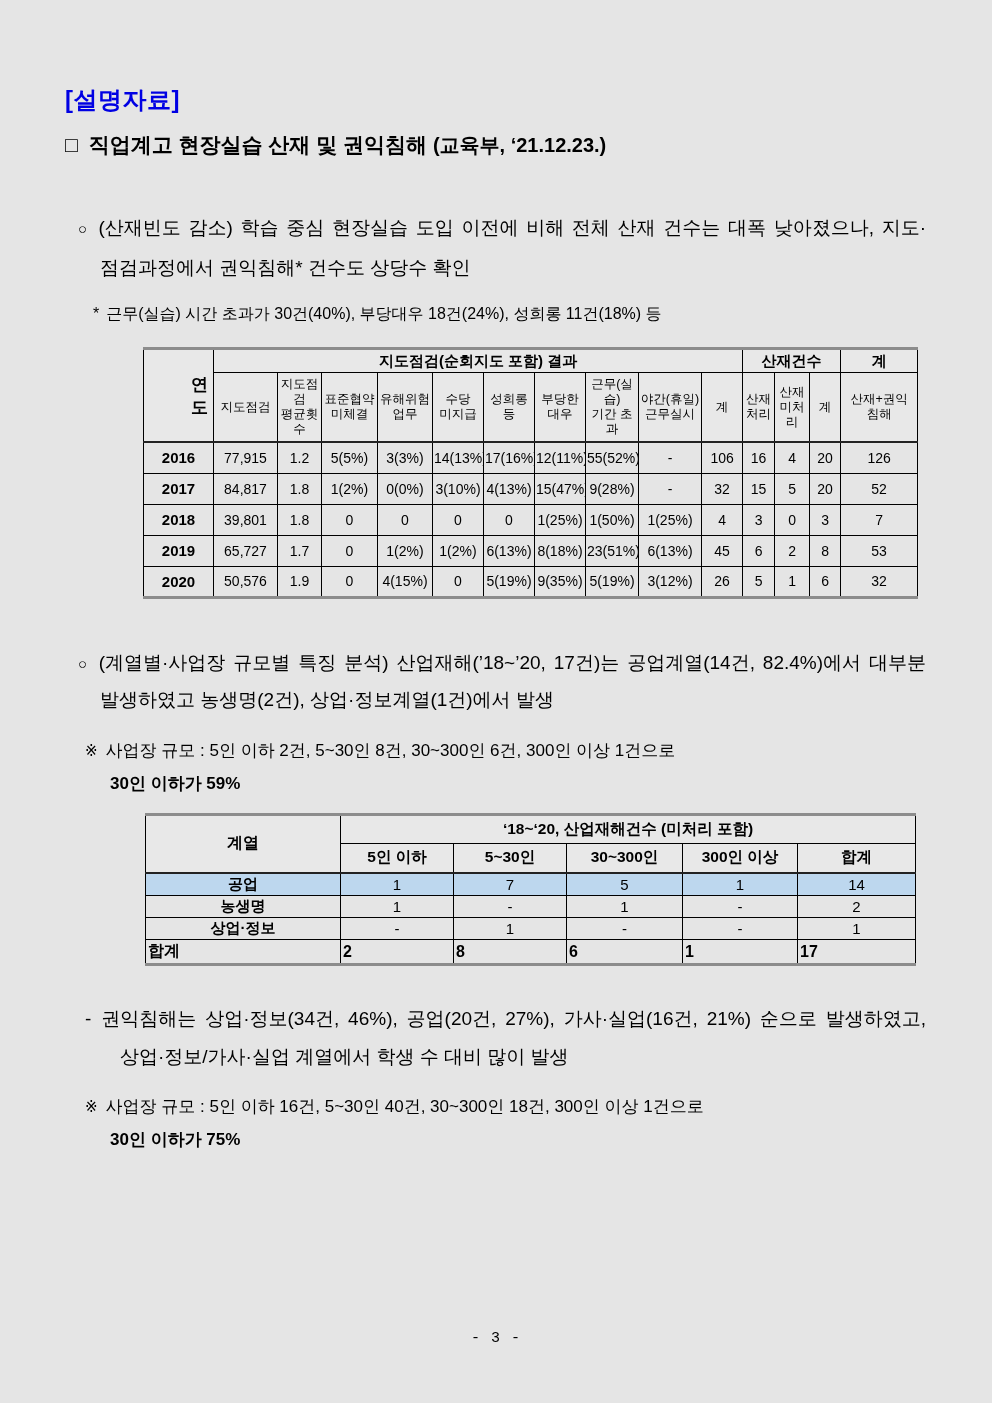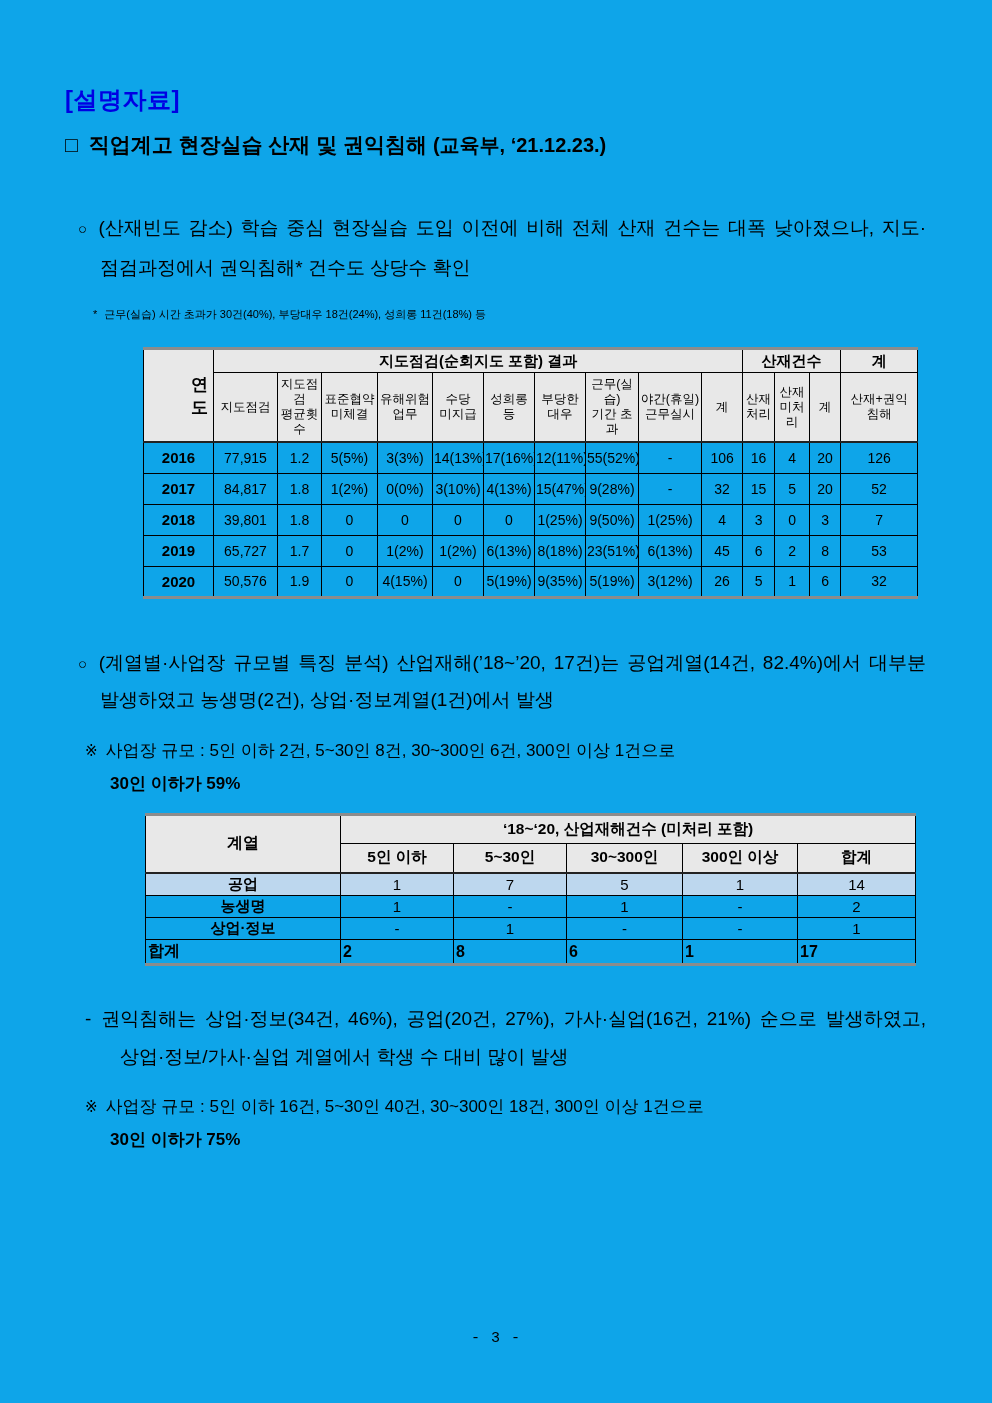--- a/index.html
+++ b/index.html
@@ -1,21 +1,21 @@
 <!DOCTYPE html>
 <html><head>
 <meta charset="utf-8">
 <style>
   * { box-sizing: border-box; }
   html, body { margin: 0; padding: 0; background: #ffffff; }
   .page {
     position: relative;
     width: 992px;
     height: 1403px;
-    background: #0ea5e9;
+    background: #e5e5e5;
     color: #000000;
     font-family: "Liberation Sans", "DejaVu Sans", sans-serif;
     padding: 86px 66px 0 65px;
     overflow: hidden;
   }
 
   
   .doc-label {
     color: #0000e3;
     font-size: 24px;
@@ -44,21 +44,21 @@
   .para-accident { margin-top: 48px; padding-left: 35px; text-indent: -22px; }
   .para-accident .bullet { font-size: 15px; }
   .para-category { margin-top: 46px; padding-left: 35px; text-indent: -22px; line-height: 36px; }
   .para-category .bullet { font-size: 15px; }
   .para-rights { margin-top: 34px; padding-left: 55px; text-indent: -35px; line-height: 38px; }
   .para-rights .bullet { margin-right: 10px; }
 
   .footnote {
     margin-top: 12px;
     padding-left: 28px;
-    font-size: 11px;
+    font-size: 16px;
     line-height: 30px;
     word-break: keep-all;
   }
   .footnote .fn-marker { margin-right: 7px; }
 
   .note {
     margin-top: 16px;
     padding-left: 45px;
     text-indent: -25px;
     font-size: 17px;
@@ -257,21 +257,21 @@
         </tr>
         <tr>
           <td>2018</td>
           <td>39,801</td>
           <td>1.8</td>
           <td>0</td>
           <td>0</td>
           <td>0</td>
           <td>0</td>
           <td>1(25%)</td>
-          <td>9(50%)</td>
+          <td>1(50%)</td>
           <td>1(25%)</td>
           <td>4</td>
           <td>3</td>
           <td>0</td>
           <td>3</td>
           <td>7</td>
         </tr>
         <tr>
           <td>2019</td>
           <td>65,727</td>

